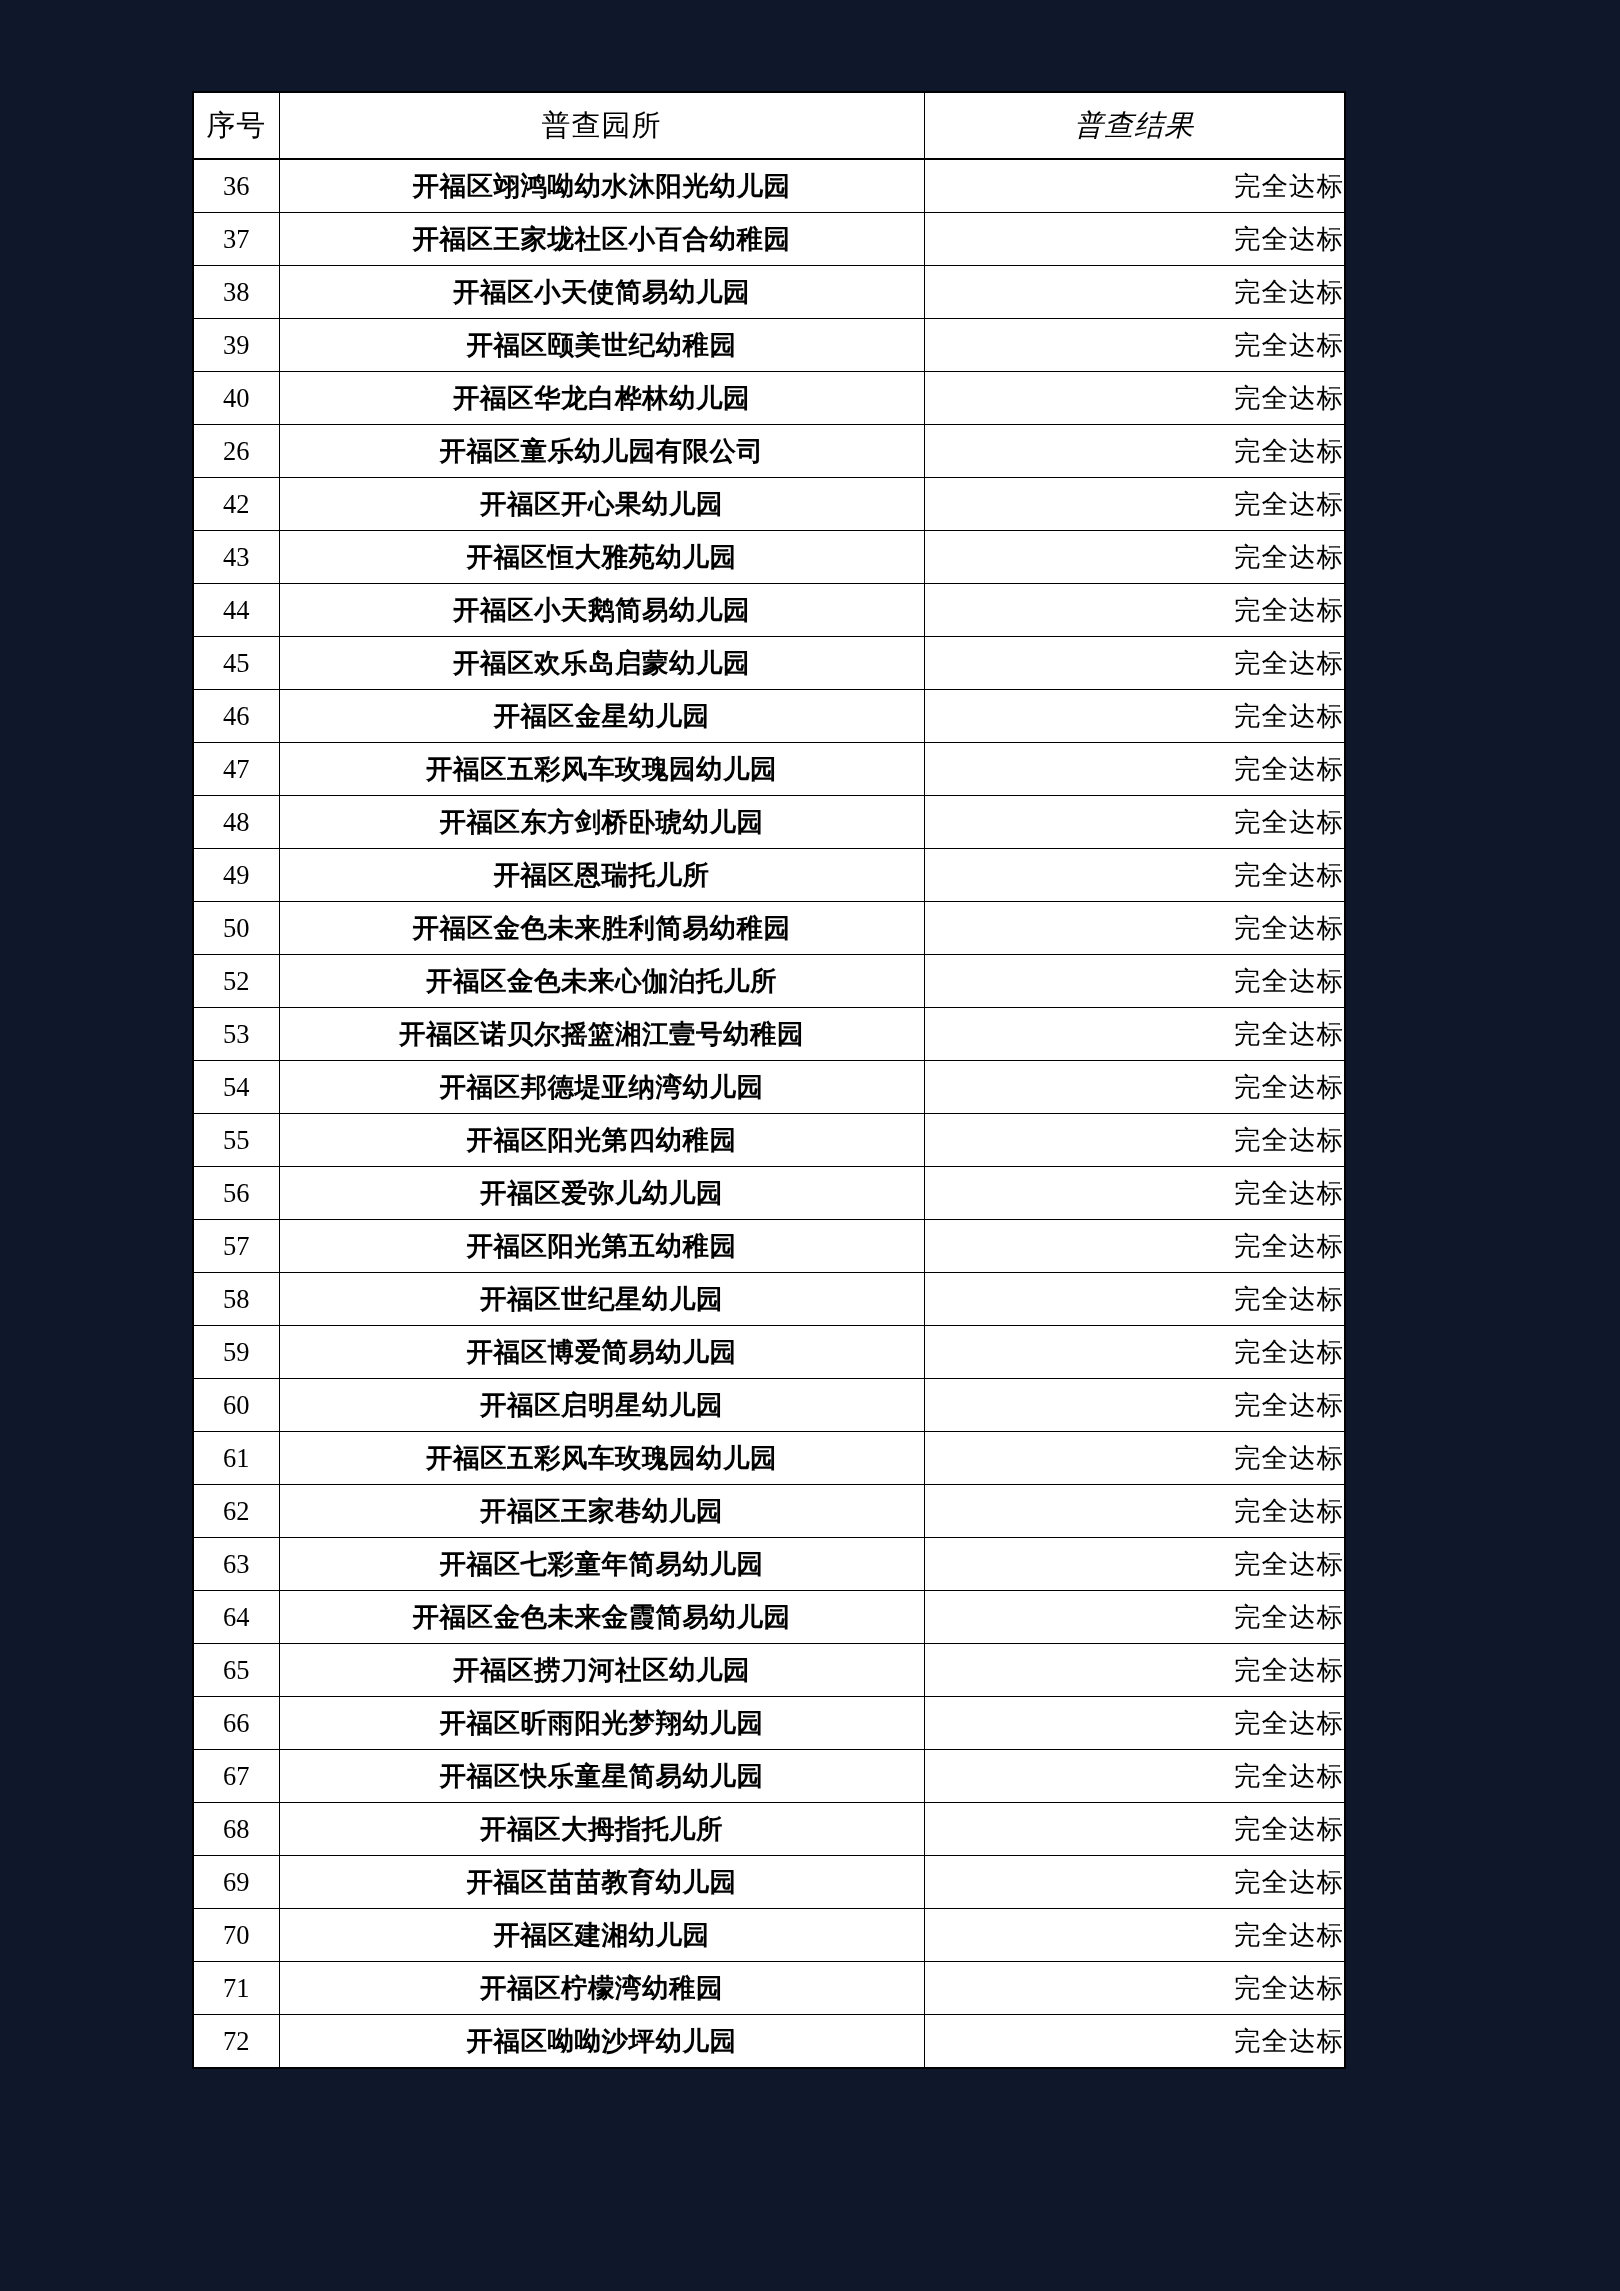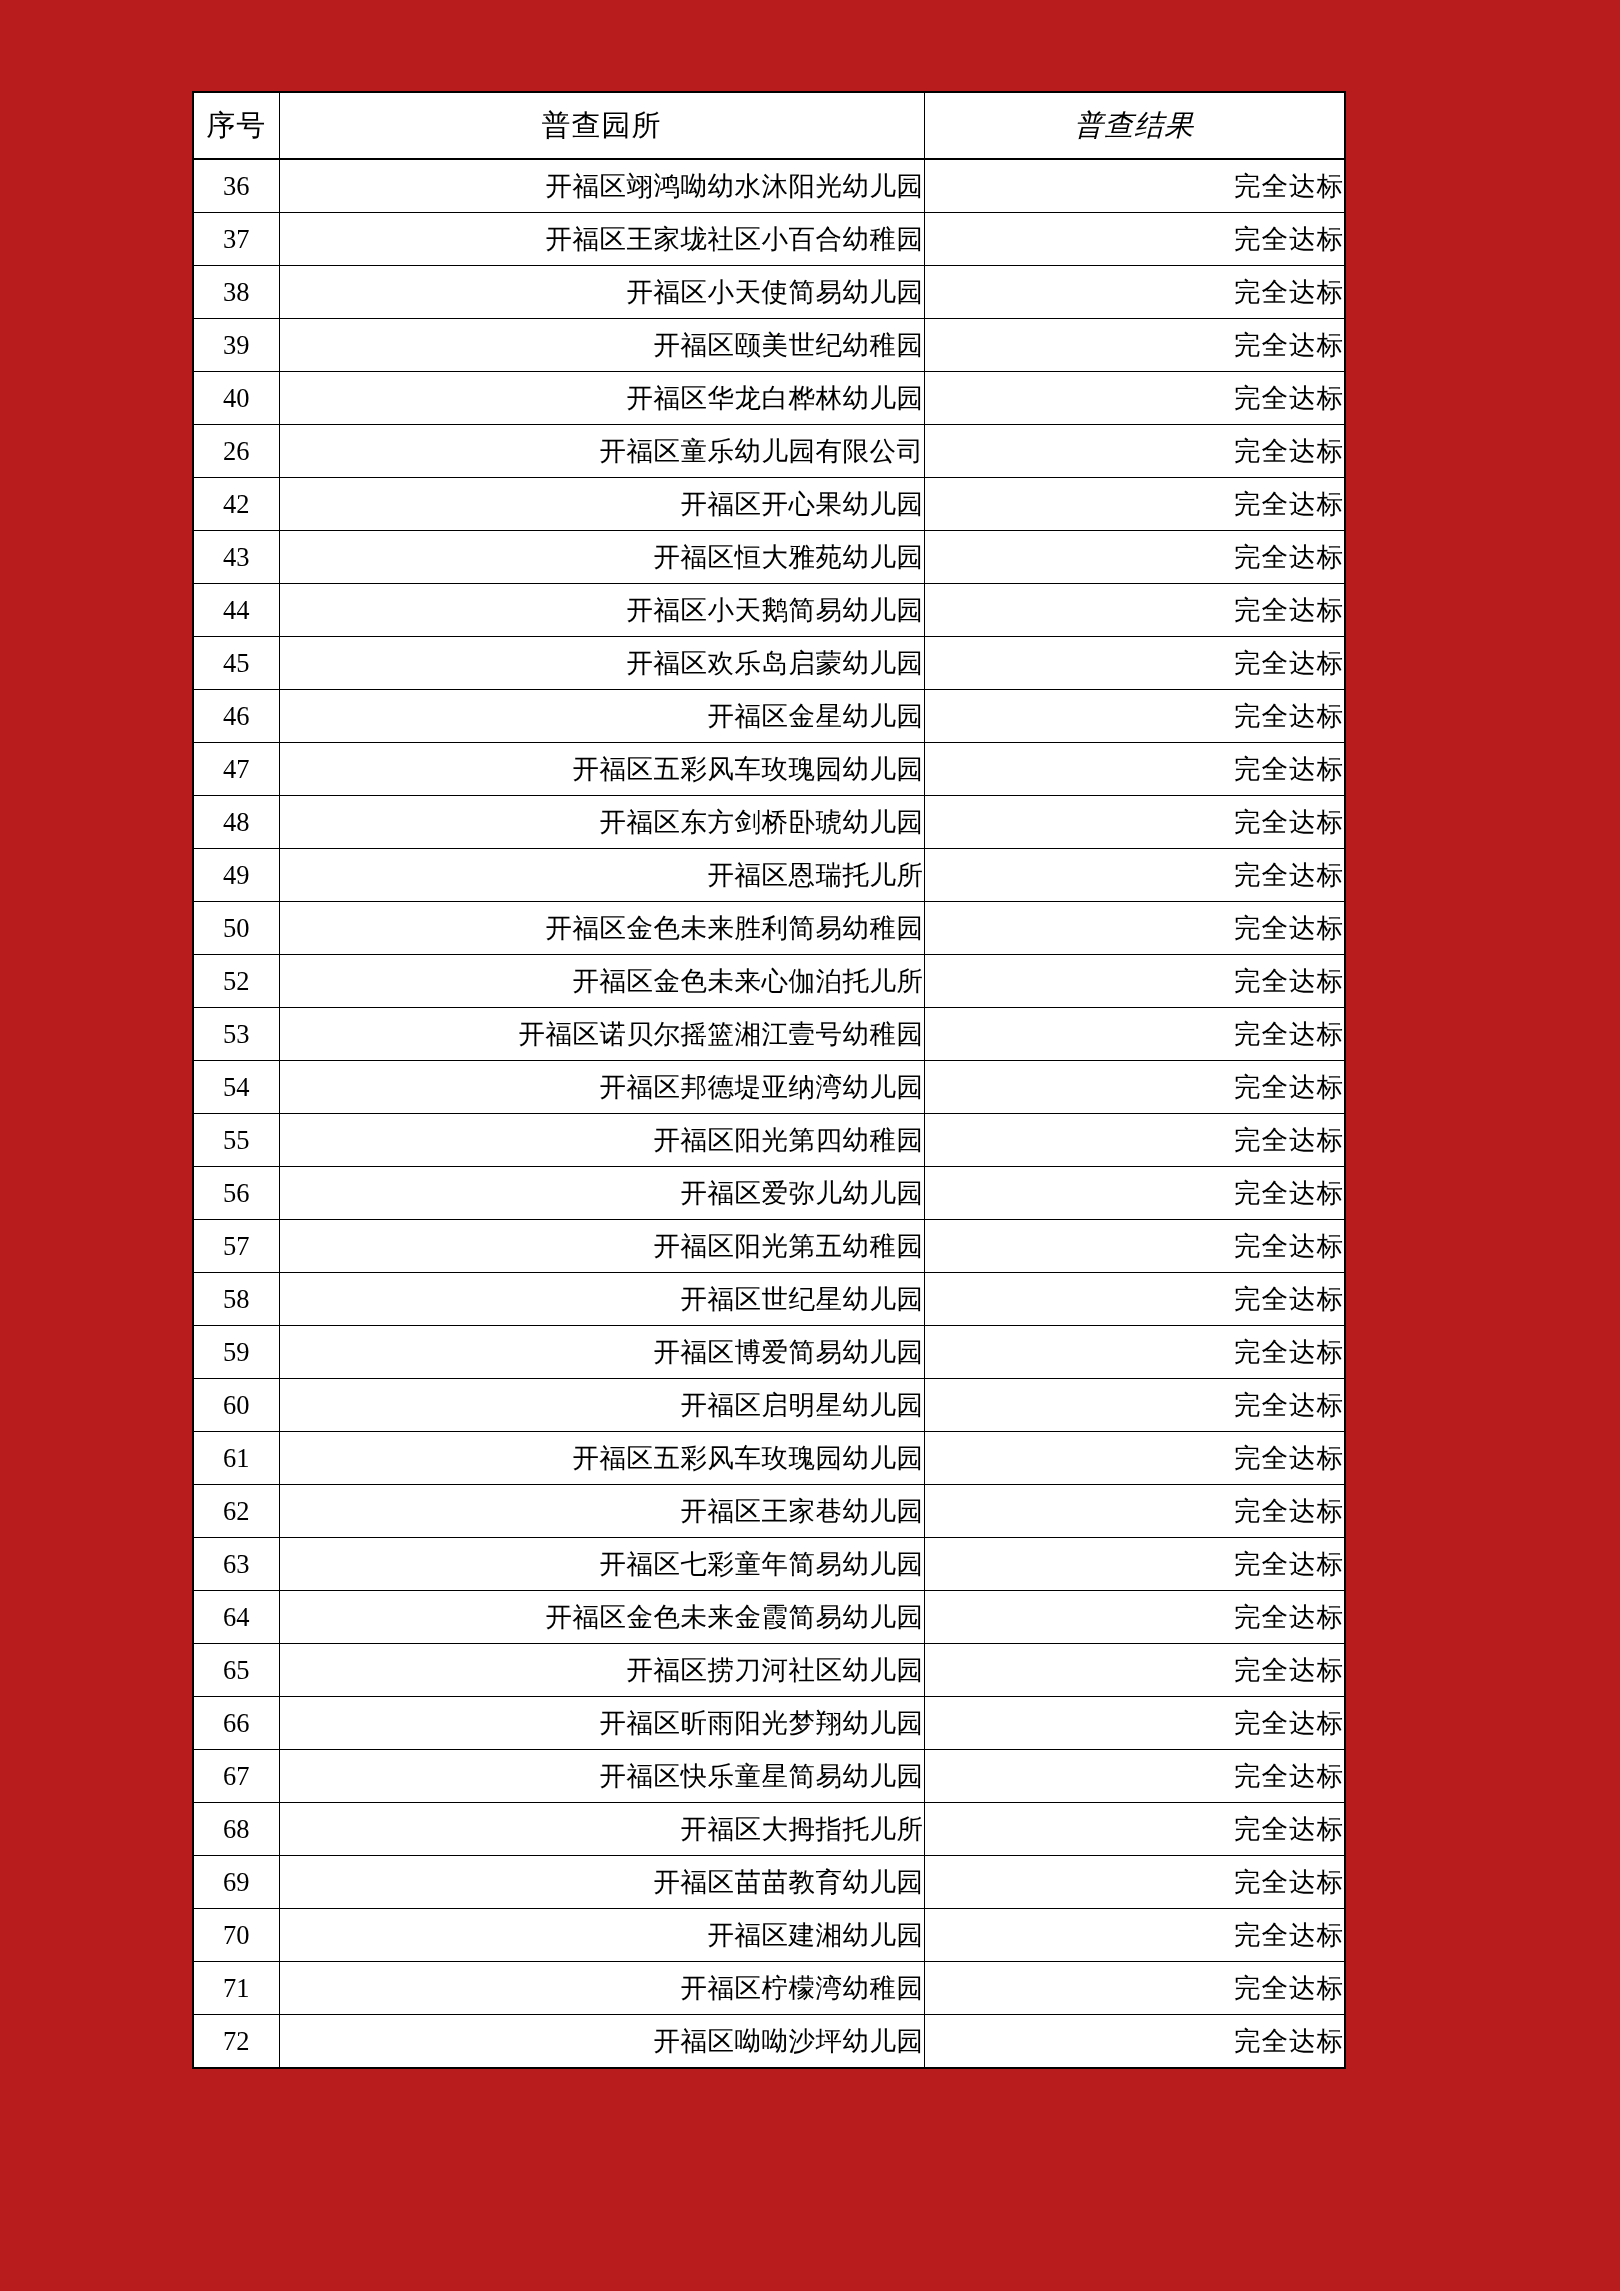--- a/index.html
+++ b/index.html
@@ -14,21 +14,21 @@
     color: #000000;
     position: relative;
     overflow: hidden;
   }
   .page {
     position: absolute;
     left: 0;
     top: 0;
     width: 1620px;
     height: 2292px;
-    background: #b91c1c;
+    background: #0f172a;
   }
   .table-wrap {
     position: absolute;
     left: 192px;
     top: 91px;
     width: 1153px;
   }
   table.census-table {
     border-collapse: collapse;
     table-layout: fixed;
@@ -65,23 +65,24 @@
     height: 52px;
     font-size: 26.5px;
     line-height: 1.15;
   }
   td.cell-seq {
     text-align: center;
     font-size: 24.5px;
     font-family: "Liberation Serif", "DejaVu Serif", serif;
   }
   td.cell-name {
-    text-align: right;
+    text-align: center;
     padding-left: 11.8px;
     letter-spacing: 0.5px;
+    font-weight: bold;
   }
   td.cell-res {
     text-align: right;
     letter-spacing: 1px;
   }
 </style>
 </head>
 <body>
 
 <div class="page">

